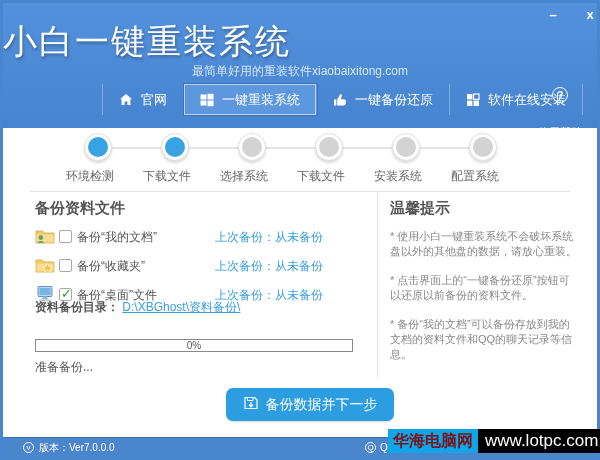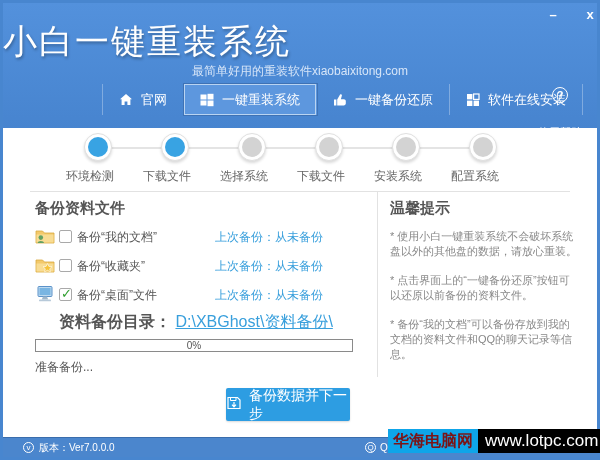--- a/index.html
+++ b/index.html
@@ -53,36 +53,36 @@
   .panel-title { position:absolute; font-size:15px; font-weight:bold; color:#555; }
   .t-main { left:35px; top:199px; }
   .t-tips { left:390px; top:199px; }
   .file-row { position:absolute; left:35px; height:20px; width:330px; }
   .file-row .ficon { position:absolute; left:0; top:0; }
   .cb { position:absolute; left:24px; top:3px; width:13px; height:13px; border:1px solid #a9a9a9;
     background:#fff; border-radius:2px; cursor:pointer; }
   .cb .tick { position:absolute; left:1px; top:-3px; color:#2f9e2f; font-size:13px; font-weight:bold; }
   .flabel { position:absolute; left:42px; top:2px; font-size:12px; color:#555; white-space:nowrap; }
   .flink { position:absolute; left:180px; top:2px; font-size:12px; color:#389fdc; cursor:pointer; white-space:nowrap; }
-  .dir-row { position:absolute; left:35px; top:312px; font-size:16px; color:#555;margin-left:24px; }
+  .dir-row { position:absolute; left:35px; top:299px; font-size:12px; color:#555; }
   .dir-row b { font-weight:bold; }
   .dir-link { color:#389fdc; text-decoration:underline; cursor:pointer; }
   .pbar { position:absolute; left:35px; top:339px; width:318px; height:13px; border:1px solid #8a8a8a;
     background:#fff; text-align:center; font-size:10px; line-height:12px; color:#555; }
   .pfill { position:absolute; left:0; top:0; bottom:0; width:0; background:#38a3e3; }
   .ptext { position:relative; }
   .status-text { position:absolute; left:35px; top:359px; font-size:12px; color:#555; }
 
   
   .tips-body { position:absolute; left:390px; top:229px; width:190px; }
   .tips-body p { font-size:11px; color:#888; line-height:15px; margin-bottom:14px; }
 
   
-  .action { position:absolute; left:226px; top:388px; width:124px; height:33px; background:#2d9de2;
-    border-radius:2px; color:#fff; font-size:14px; display:flex; align-items:center;
+  .action { position:absolute; left:226px; top:388px; width:168px; height:33px; background:#2d9de2;
+    border-radius:7px; color:#fff; font-size:14px; display:flex; align-items:center;
     justify-content:center; gap:7px; cursor:pointer; box-shadow:0 1px 2px rgba(0,0,0,0.15); }
 
   
   .footer { position:absolute; left:3px; right:3px; bottom:3px; height:20px; background:#4b86cd;
     border-top:1px solid #3a6dac; color:#fff; font-size:10px; }
   .f-left { position:absolute; left:20px; top:0; height:19px; display:flex; align-items:center; gap:5px; }
   .f-right { position:absolute; left:362px; top:0; height:19px; display:flex; align-items:center; gap:4px; }
   .badge-circle { width:11px; height:11px; border:1px solid #fff; border-radius:50%;
     font-size:8px; line-height:10px; text-align:center; flex:none; }
 

